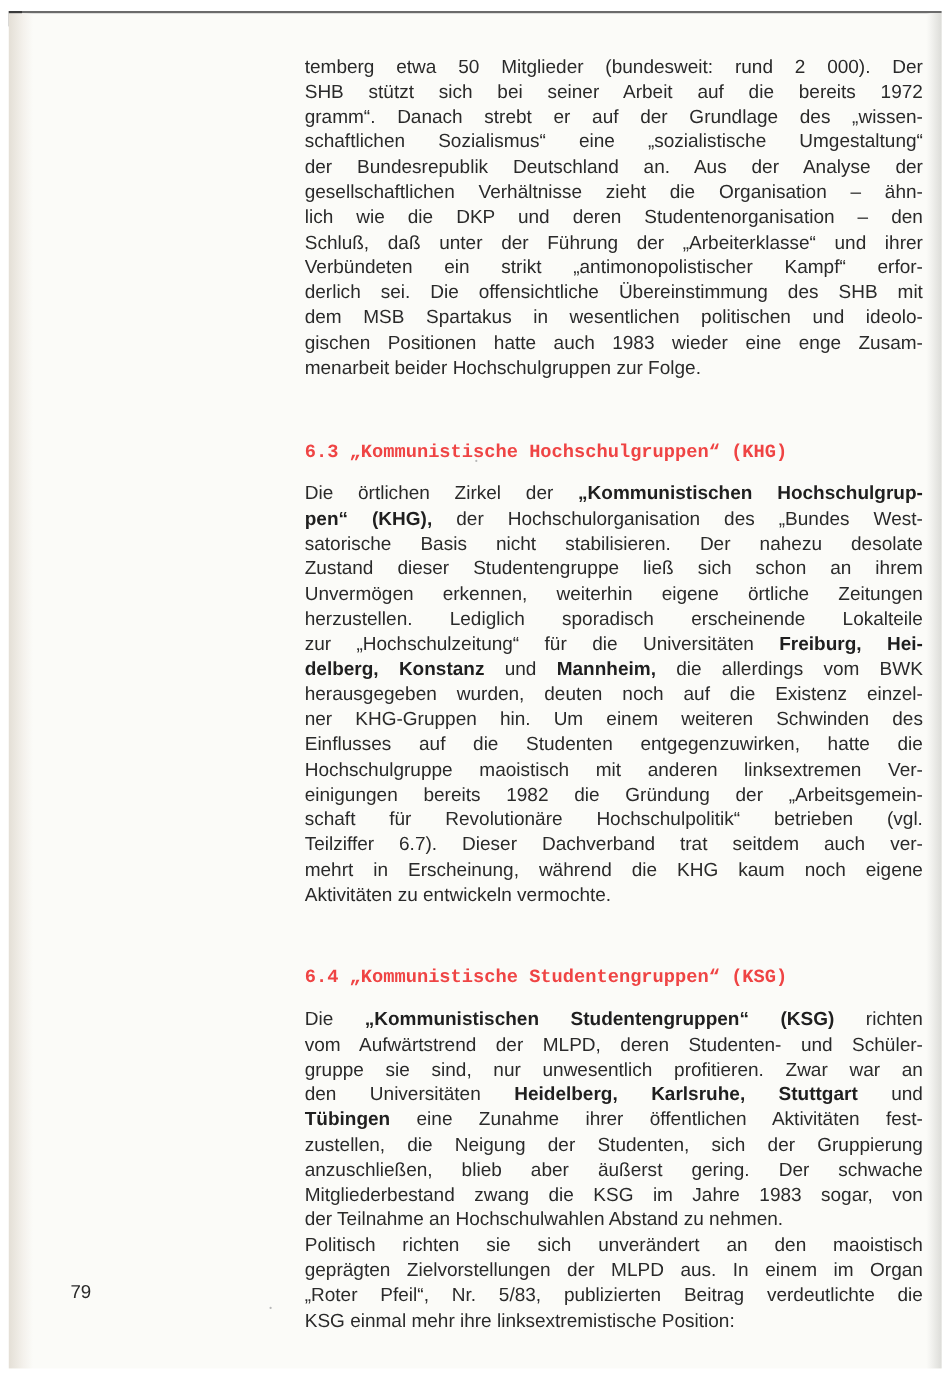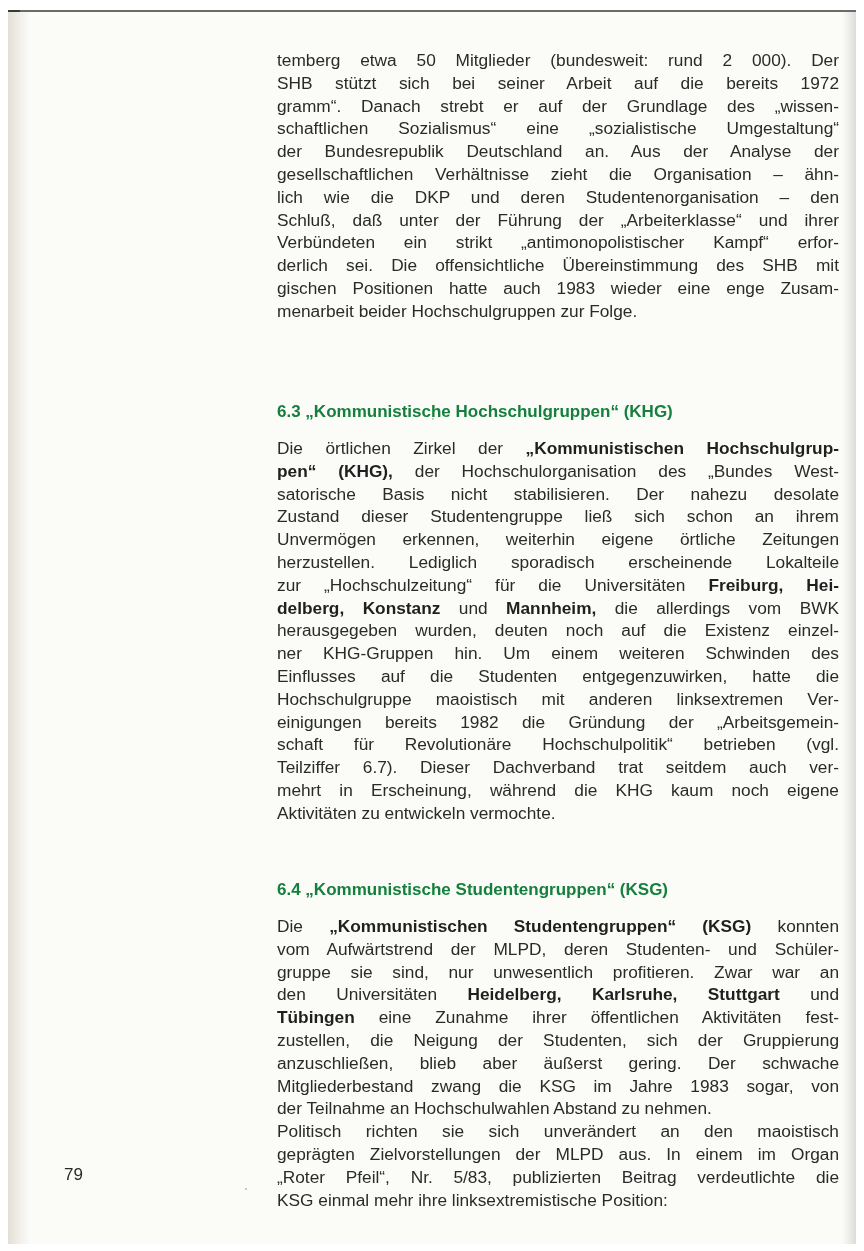--- a/index.html
+++ b/index.html
@@ -31,21 +31,21 @@
   }
   .line {
     display: block; height: 22.8px; line-height: 22.8px;
     font-size: 17.3px; white-space: nowrap;
     text-align: justify; text-align-last: justify;
   }
   .line.last { text-align-last: left; }
   .line b { font-weight: bold; color: #1f1f1f; }
   .heading {
     position: absolute; left: 277px; font-size: 17px; font-weight: bold;
-    color: #15803d; white-space: nowrap;
+    color: #ef4444; white-space: nowrap; font-family: Liberation Mono, monospace;
   }
   .page-number {
     position: absolute; left: 32px; top: 1165px; font-size: 17px; color: #2a2a2a; margin-left: 32px;
   }
   .speck {
     position: absolute; width: 2px; height: 2px; background: #b8b8b8; border-radius: 1px;
   }
 </style>
 </head>
 <body>
@@ -60,20 +60,21 @@
     <span class="line"><span>temberg etwa 50 Mitglieder (bundesweit: rund 2 000). Der</span></span>
     <span class="line"><span>SHB stützt sich bei seiner Arbeit auf die bereits 1972</span></span>
     <span class="line"><span>gramm“. Danach strebt er auf der Grundlage des „wissen-</span></span>
     <span class="line"><span>schaftlichen Sozialismus“ eine „sozialistische Umgestaltung“</span></span>
     <span class="line"><span>der Bundesrepublik Deutschland an. Aus der Analyse der</span></span>
     <span class="line"><span>gesellschaftlichen Verhältnisse zieht die Organisation – ähn-</span></span>
     <span class="line"><span>lich wie die DKP und deren Studentenorganisation – den</span></span>
     <span class="line"><span>Schluß, daß unter der Führung der „Arbeiterklasse“ und ihrer</span></span>
     <span class="line"><span>Verbündeten ein strikt „antimonopolistischer Kampf“ erfor-</span></span>
     <span class="line"><span>derlich sei. Die offensichtliche Übereinstimmung des SHB mit</span></span>
+    <span class="line"><span>dem MSB Spartakus in wesentlichen politischen und ideolo-</span></span>
     <span class="line"><span>gischen Positionen hatte auch 1983 wieder eine enge Zusam-</span></span>
     <span class="line last"><span>menarbeit beider Hochschulgruppen zur Folge.</span></span>
   </div>
 
 <div class="heading" style="top:402px;">6.3  „Kommunistische Hochschulgruppen“ (KHG)</div>
 <div class="text-block" style="top:437px;">
     <span class="line"><span>Die örtlichen Zirkel der </span><b>„Kommunistischen Hochschulgrup-</b></span>
     <span class="line"><b>pen“ (KHG),</b><span> der Hochschulorganisation des „Bundes West-</span></span>
     <span class="line"><span>satorische Basis nicht stabilisieren. Der nahezu desolate</span></span>
     <span class="line"><span>Zustand dieser Studentengruppe ließ sich schon an ihrem</span></span>
@@ -87,21 +88,21 @@
     <span class="line"><span>Hochschulgruppe maoistisch mit anderen linksextremen Ver-</span></span>
     <span class="line"><span>einigungen bereits 1982 die Gründung der „Arbeitsgemein-</span></span>
     <span class="line"><span>schaft für Revolutionäre Hochschulpolitik“ betrieben (vgl.</span></span>
     <span class="line"><span>Teilziffer 6.7). Dieser Dachverband trat seitdem auch ver-</span></span>
     <span class="line"><span>mehrt in Erscheinung, während die KHG kaum noch eigene</span></span>
     <span class="line last"><span>Aktivitäten zu entwickeln vermochte.</span></span>
   </div>
 
 <div class="heading" style="top:880px;">6.4  „Kommunistische Studentengruppen“ (KSG)</div>
 <div class="text-block" style="top:915px;">
-    <span class="line"><span>Die </span><b>„Kommunistischen Studentengruppen“ (KSG)</b><span> konnten</span></span>
+    <span class="line"><span>Die </span><b>„Kommunistischen Studentengruppen“ (KSG)</b><span> richten</span></span>
     <span class="line"><span>vom Aufwärtstrend der MLPD, deren Studenten- und Schüler-</span></span>
     <span class="line"><span>gruppe sie sind, nur unwesentlich profitieren. Zwar war an</span></span>
     <span class="line"><span>den Universitäten </span><b>Heidelberg, Karlsruhe, Stuttgart</b><span> und</span></span>
     <span class="line"><b>Tübingen</b><span> eine Zunahme ihrer öffentlichen Aktivitäten fest-</span></span>
     <span class="line"><span>zustellen, die Neigung der Studenten, sich der Gruppierung</span></span>
     <span class="line"><span>anzuschließen, blieb aber äußerst gering. Der schwache</span></span>
     <span class="line"><span>Mitgliederbestand zwang die KSG im Jahre 1983 sogar, von</span></span>
     <span class="line last"><span>der Teilnahme an Hochschulwahlen Abstand zu nehmen.</span></span>
     <span class="line"><span>Politisch richten sie sich unverändert an den maoistisch</span></span>
     <span class="line"><span>geprägten Zielvorstellungen der MLPD aus. In einem im Organ</span></span>

